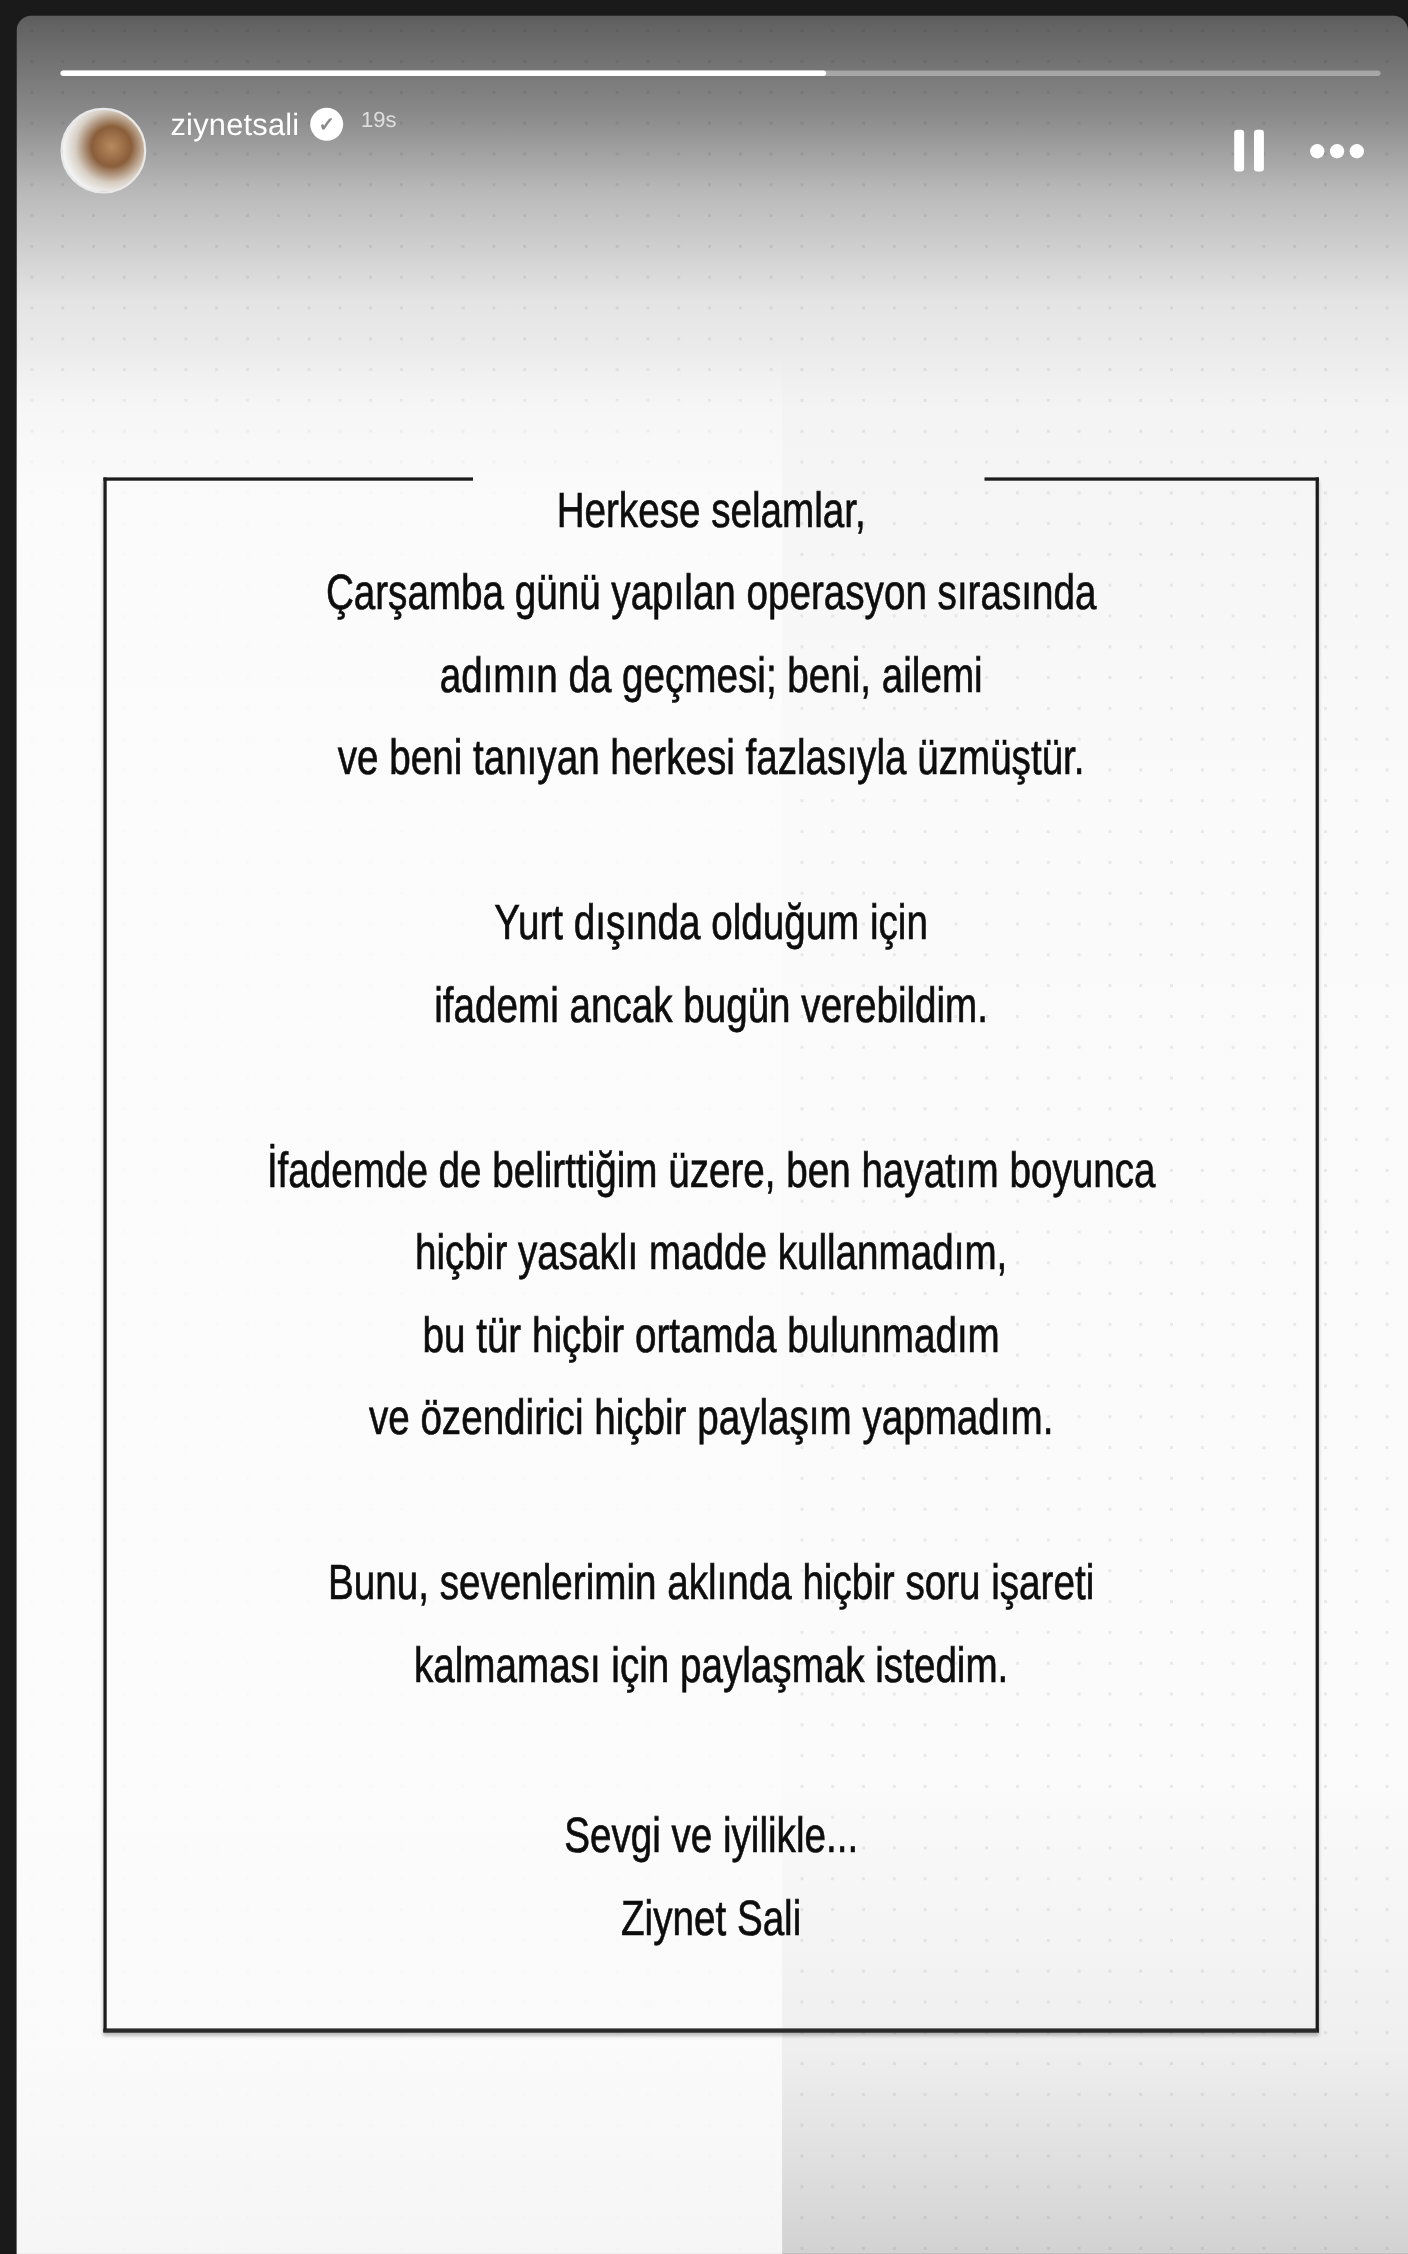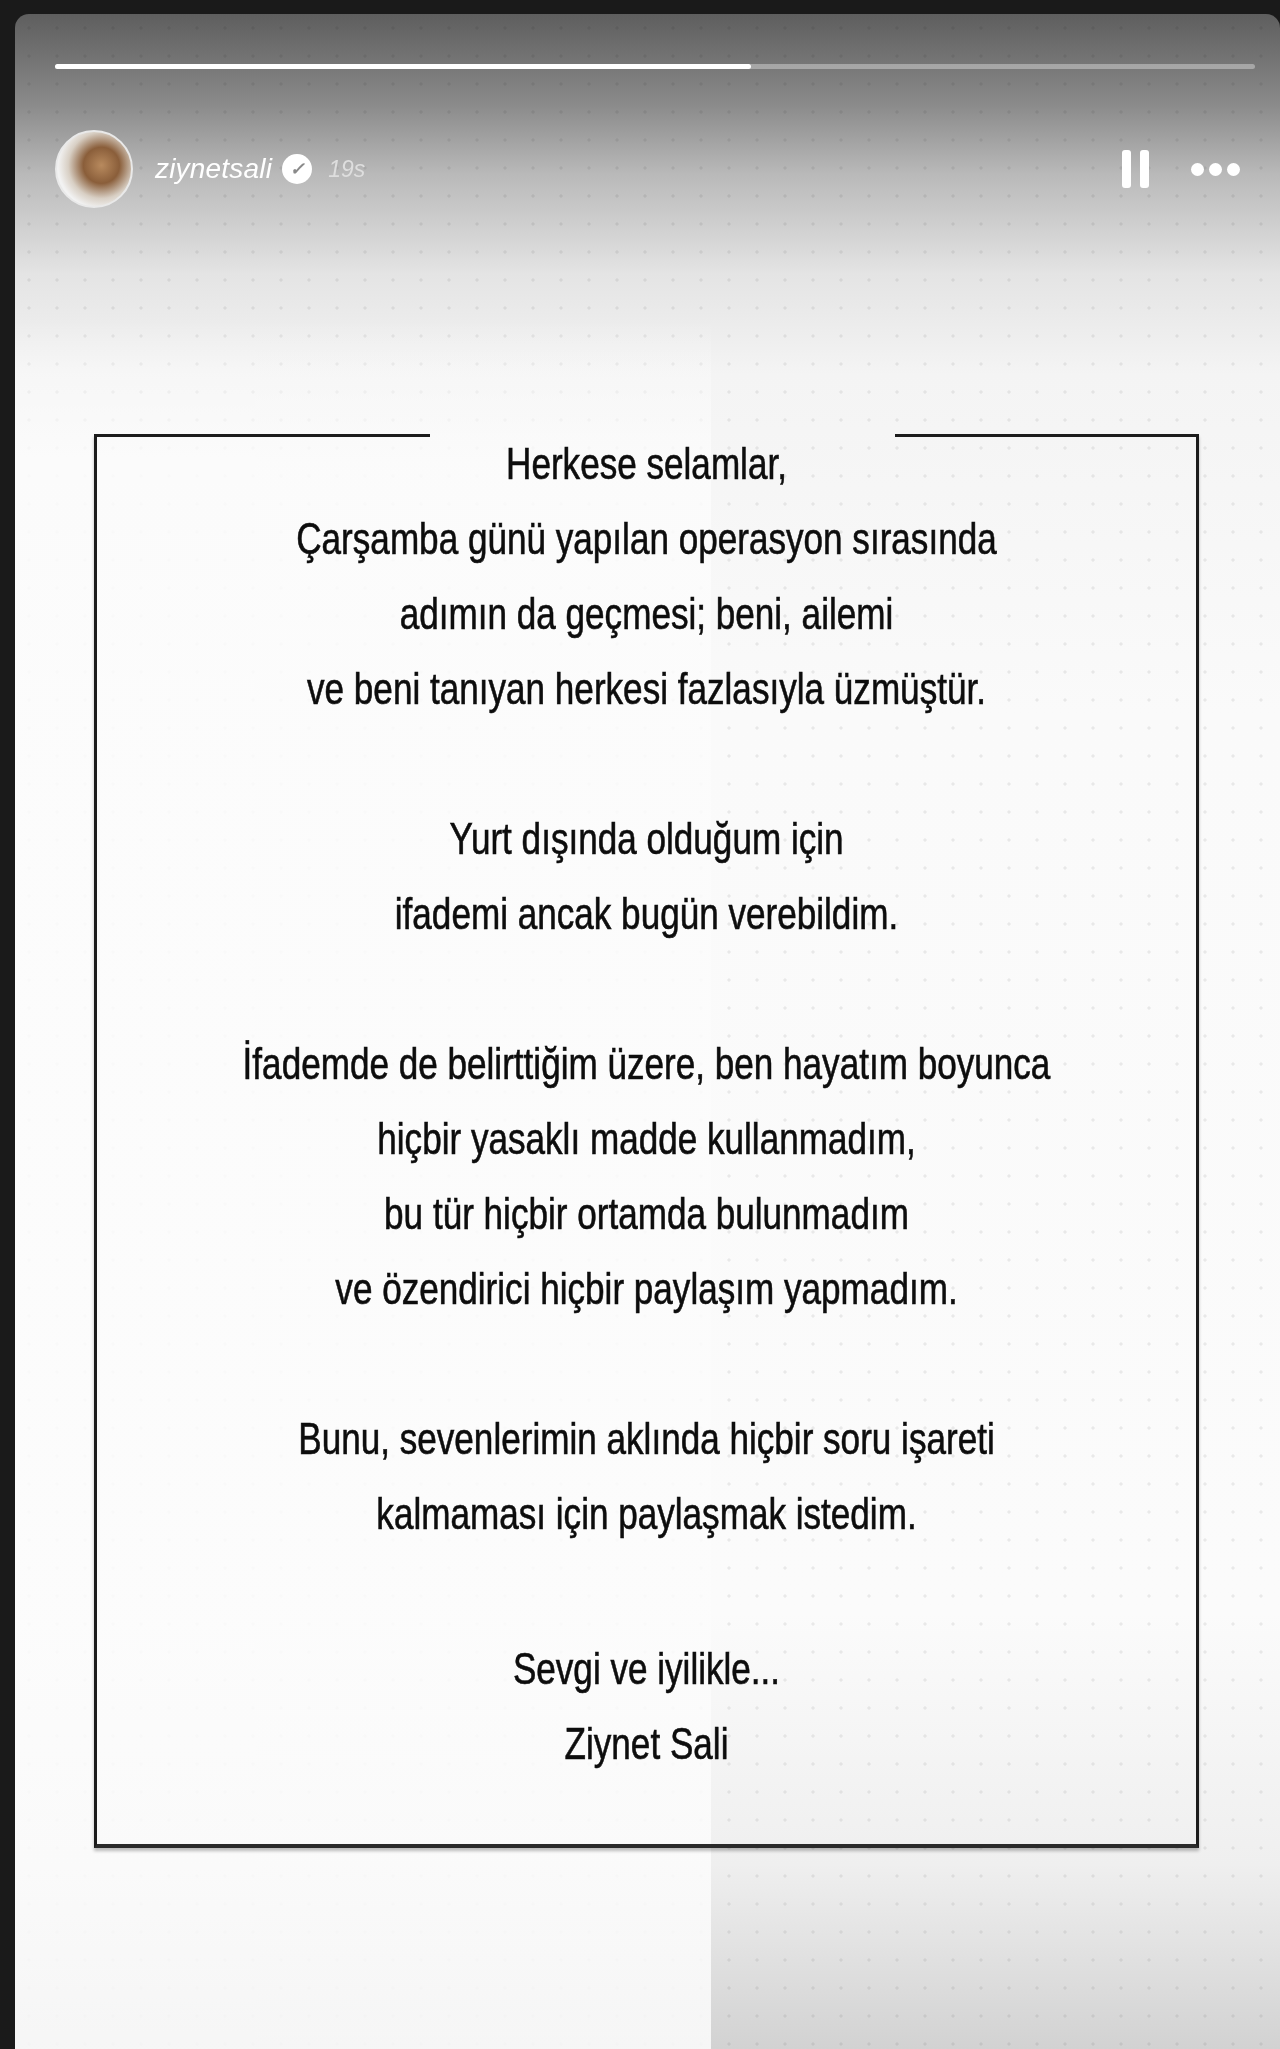--- a/index.html
+++ b/index.html
@@ -21,35 +21,35 @@
     content: ""; position: absolute; left: 0; top: 0; width: 55%; height: 100%;
     background: linear-gradient(180deg, rgba(255,255,255,0) 0%, rgba(255,255,255,0) 15%, rgba(252,252,252,0.85) 22%, rgba(252,252,252,0.85) 100%);
     pointer-events: none;
   }
   .progress {
     position: absolute; left: 40px; top: 50px; width: 1200px; height: 5px;
     background: rgba(255,255,255,0.35); border-radius: 3px;
   }
   .progress-fill { height: 100%; background: #ffffff; border-radius: 3px; }
   .header {
-    position: absolute; left: 40px; top: 116px; right: 40px; height: 78px;
-    display: flex; align-items: center; font-style: italic;
+    position: absolute; left: 40px; top: 84px; right: 40px; height: 78px;
+    display: flex; 
   }
   .avatar {
     width: 78px; height: 78px; border-radius: 50%;
     background: radial-gradient(circle at 60% 45%, #b88a5e 0%, #8a5e3a 30%, #d8cfc4 55%, #f2f2f2 72%);
     border: 2px solid #e9e9e9; box-sizing: border-box;
   }
   .username { color: #ffffff; font-size: 28px; margin-left: 22px; letter-spacing: 0.2px; }
   .verified {
     width: 30px; height: 30px; margin-left: 10px; border-radius: 50%;
     background: #ffffff; display: flex; align-items: center; justify-content: center;
     color: #8a8a8a; font-size: 18px; font-weight: bold;
   }
-  .time { color: #dedede; font-size: 23px; margin-left: 16px; }
+  .time { color: #dedede; font-size: 20px; margin-left: 16px; }
   .controls { margin-left: auto; display: flex; align-items: center; gap: 42px; }
   .pause { display: flex; gap: 9px; cursor: pointer; }
   .pause span { width: 9px; height: 38px; background: #fff; border-radius: 3px; display: block; }
   .more { display: flex; gap: 5px; cursor: pointer; }
   .more span { width: 13px; height: 13px; background: #fff; border-radius: 50%; display: block; }
 
   .frame {
     position: absolute; left: 79px; top: 420px; width: 1105px; height: 1414px;
     border-left: 3px solid #1c1c1c; border-right: 3px solid #1c1c1c; border-bottom: 4px solid #2a2a2a;
     box-sizing: border-box;

